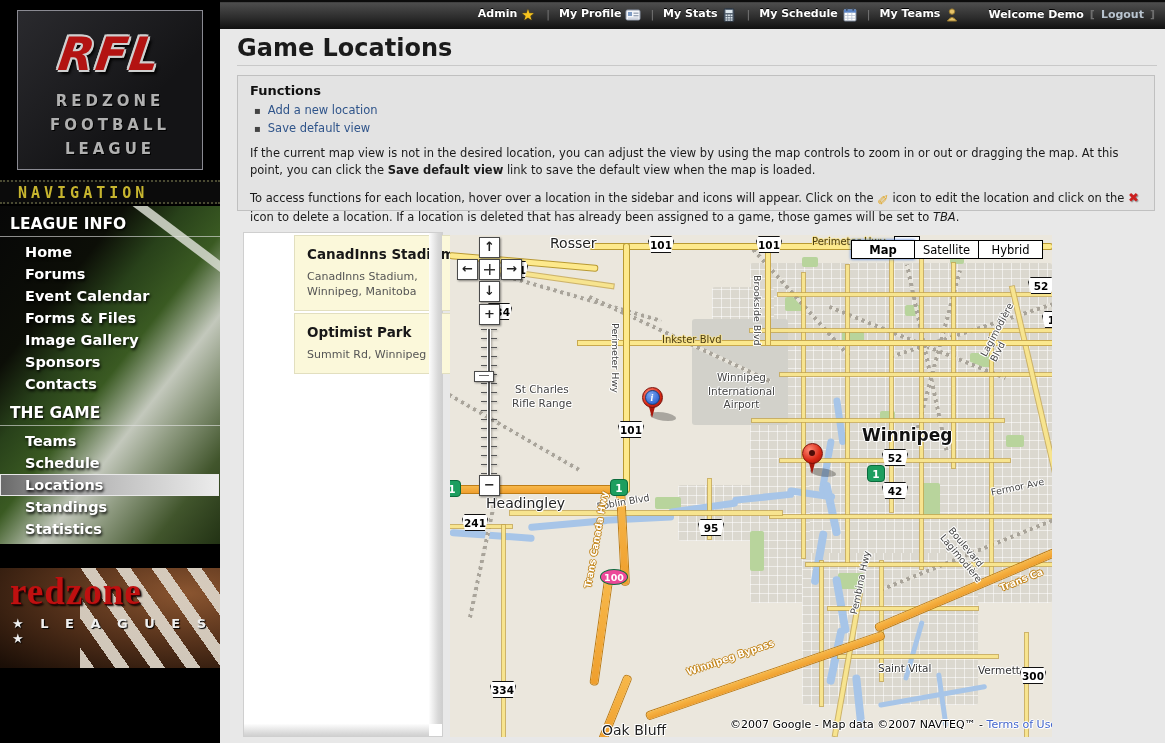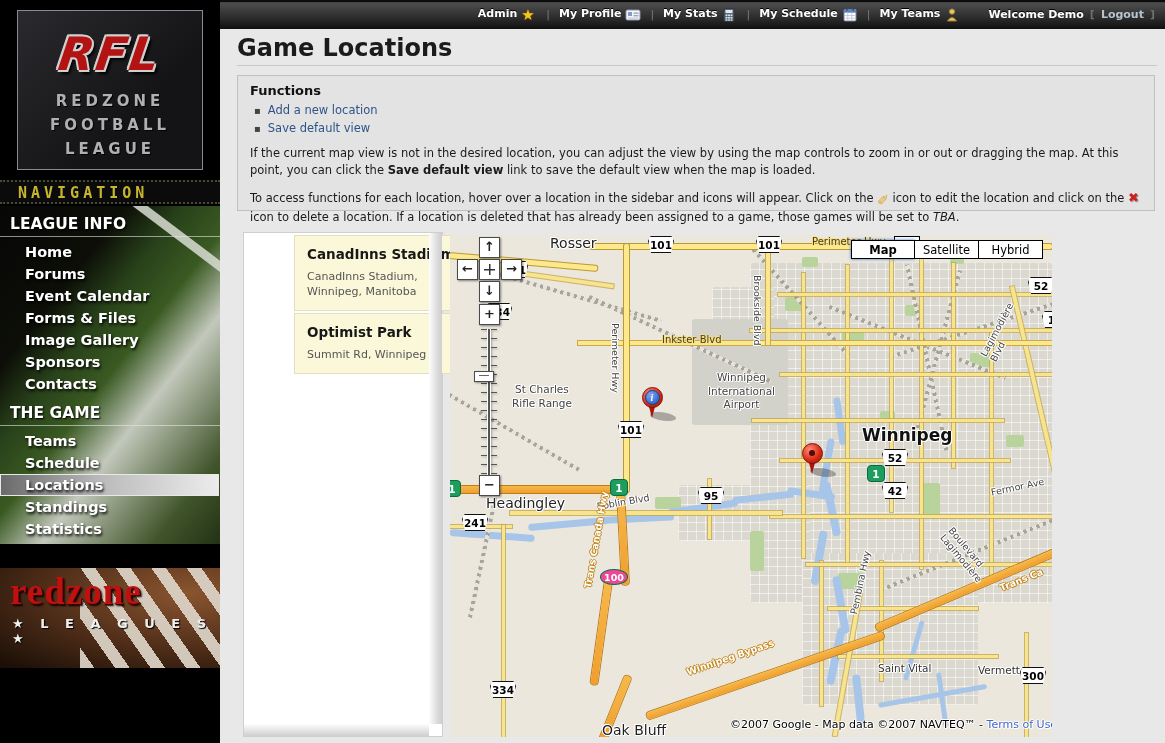--- a/index.html
+++ b/index.html
@@ -408,21 +408,21 @@
         <span class="mlabel town2" style="left: 516px; top: 493px;">St Germain</span>
       </div>
     <div id="map-shields">
         <div class="shield" style="left: 198px; top: 1px;">101</div>
         <div class="shield" style="left: 306px; top: 1px;">101</div>
         <div class="shield rect" style="left: 444px; top: 1px;">101</div>
         <div class="shield" style="left: 52px; top: 26px;">221</div>
         <div class="shield" style="left: 36px; top: 68px;">334</div>
         <div class="shield" style="left: 168px; top: 186px;">101</div>
         <div class="shield" style="left: 12px; top: 279px;">241</div>
-        <div class="shield" style="left: 248px; top: 252px;">95</div>
+        <div class="shield" style="left: 248px; top: 284px;">95</div>
         <div class="shield" style="left: 578px; top: 42px;">52</div>
         <div class="shield" style="left: 592px; top: 76px;">10</div>
         <div class="shield" style="left: 432px; top: 214px;">52</div>
         <div class="shield" style="left: 432px; top: 247px;">42</div>
         <div class="shield" style="left: 570px; top: 432px;">300</div>
         <div class="shield" style="left: 40px; top: 446px;">334</div>
         <div class="shield tc" style="left: -7px; top: 245px;">1</div>
         <div class="shield tc" style="left: 160px; top: 244px;">1</div>
         <div class="shield tc" style="left: 417px; top: 230px;">1</div>
         <div class="shield tco" style="left: 150px; top: 334px;">100</div>

